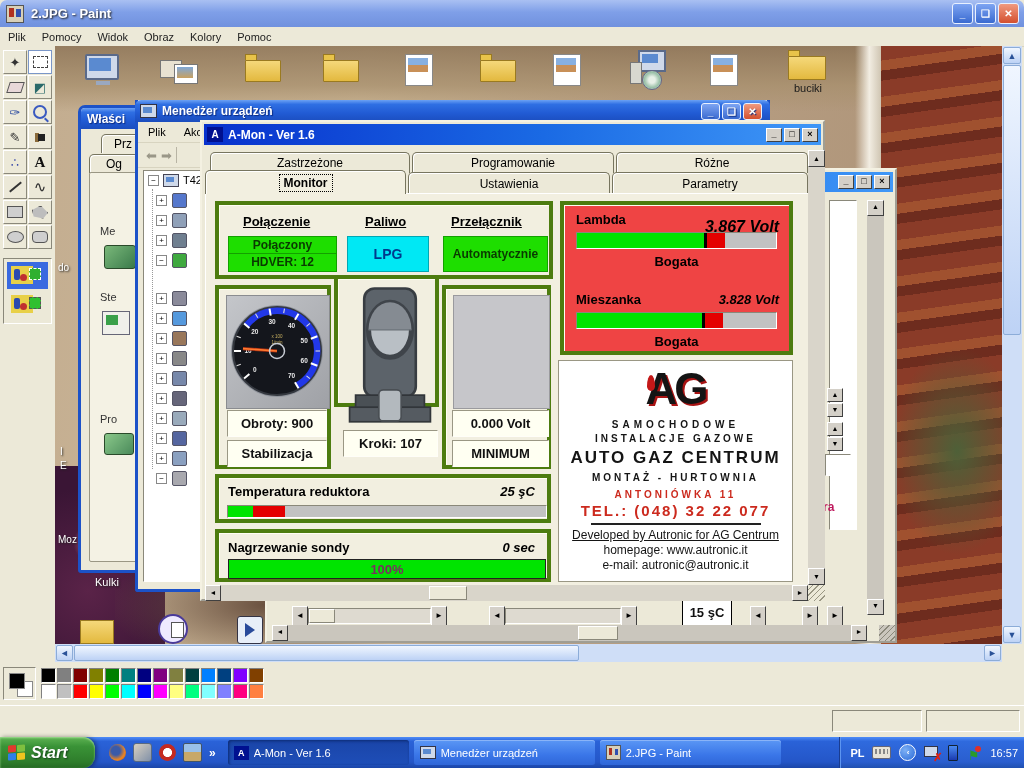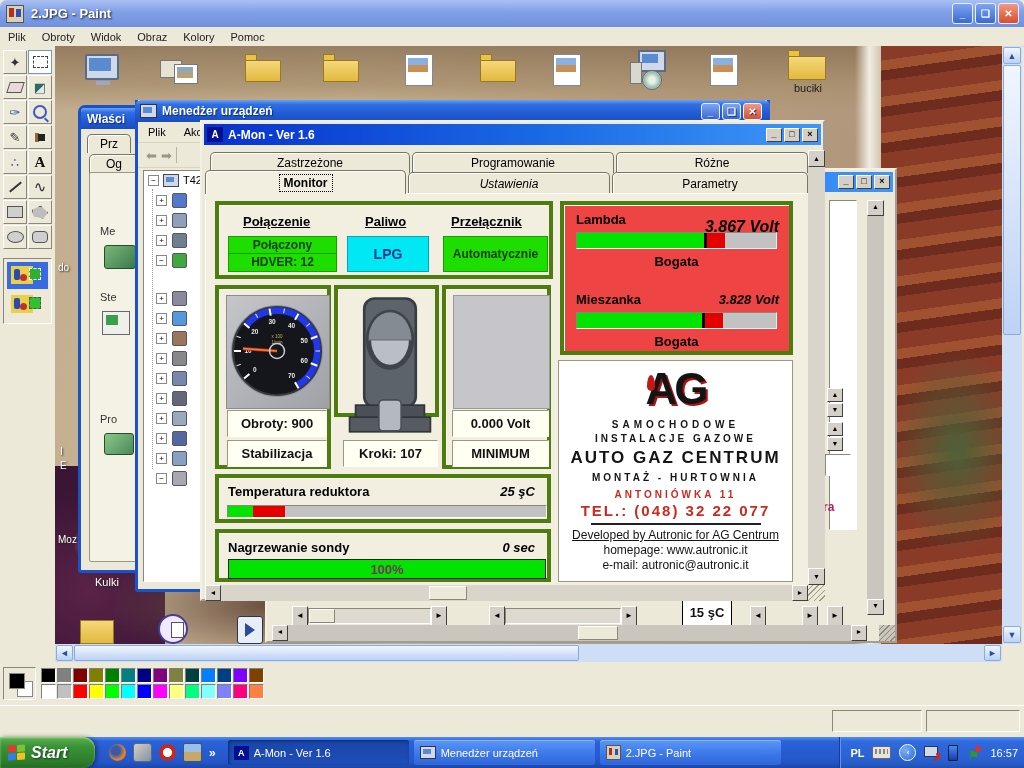--- a/index.html
+++ b/index.html
@@ -59,21 +59,21 @@
     <span class="b shadowtxt" style="margin-left:7px;font-size:13px;">2.JPG - Paint</span>
     <div style="margin-left:auto;display:flex;gap:2px;margin-right:5px;">
       <div class="xpbtn" style="width:21px;height:21px;">_</div>
       <div class="xpbtn" style="width:21px;height:21px;">❑</div>
       <div class="xpbtn close" style="width:21px;height:21px;">✕</div>
     </div>
   </div>
 
   <div class="abs flex" style="left:0;top:27px;width:1024px;height:19px;background:#ece9d8;border-bottom:1px solid #d8d4c0;font-size:11px;color:#222;gap:16px;padding-left:8px;">
     <span>Plik</span>
-    <span>Obroty</span>
+    <span>Pomocy</span>
     <span>Widok</span>
     <span>Obraz</span>
     <span>Kolory</span>
     <span>Pomoc</span>
   </div>
 
   <div class="abs" style="left:0;top:46px;width:55px;height:616px;background:#ece9d8;">
     <div style="position:absolute;left:3px;top:4px;display:grid;grid-template-columns:24px 24px;grid-auto-rows:24px;gap:1px;">
       <div class="tool raised">✦</div>
       <div class="tool" style="background:#fff;border:1px solid #7a96c8;">
@@ -210,21 +210,21 @@
     <div class="abs" style="left:182px;top:570px;width:26px;height:28px;">
         <div style="width:24px;height:26px;background:#e8eef8;border:1px solid #334;border-radius:3px;">
           <div style="margin:6px 0 0 7px;width:0;height:0;border-left:10px solid #2a4a9a;border-top:7px solid transparent;border-bottom:7px solid transparent;"></div>
         </div>
       </div>
 
     <div class="abs" style="left:23px;top:59px;width:159px;height:468px;background:#ece9d8;border:3px solid #1c52c8;border-radius:7px 7px 3px 3px;box-sizing:border-box;">
       <div class="xptitle" style="height:21px;border-radius:4px 4px 0 0;padding-left:6px;">
         <span>Właści</span>
       </div>
-      <div class="tab" style="left:6px;top:26px;width:44px;height:19px;">
+      <div class="tab" style="left:20px;top:26px;width:44px;height:19px;">
           <span>Prz</span>
         </div>
       <div class="tab" style="left:8px;top:46px;width:50px;height:19px;">
           <span>Og</span>
         </div>
       <div class="abs" style="left:8px;top:64px;width:143px;height:388px;background:#f4f2e4;border:1px solid #9a9784;border-radius:2px;">
         <span class="abs" style="left:10px;top:52px;font-size:11px;color:#333;">Me</span>
         <div class="abs" style="left:14px;top:72px;width:30px;height:22px;background:linear-gradient(135deg,#7ab87a,#3a7a4a);border:1px solid #2a4a2a;border-radius:3px;"></div>
         <span class="abs" style="left:10px;top:118px;font-size:11px;color:#333;">Ste</span>
         <div class="abs" style="left:12px;top:138px;width:26px;height:22px;background:#f0f0ea;border:1px solid #667;">
@@ -393,21 +393,21 @@
 
       <div class="tab" style="left:8px;top:30px;width:200px;height:21px;">
           <span>Zastrzeżone</span>
         </div>
       <div class="tab" style="left:210px;top:30px;width:202px;height:21px;">
           <span>Programowanie</span>
         </div>
       <div class="tab" style="left:414px;top:30px;width:192px;height:21px;">
           <span>Różne</span>
         </div>
-      <div class="tab" style="left:206px;top:50px;width:202px;height:22px;font-style:italic;">
+      <div class="tab" style="left:206px;top:50px;width:202px;height:22px;">
           <span>Ustawienia</span>
         </div>
       <div class="tab" style="left:410px;top:50px;width:196px;height:22px;">
           <span>Parametry</span>
         </div>
       <div class="tab" style="left:3px;top:48px;width:201px;height:24px;background:#f2efe0;z-index:2;">
         <span class="b" style="outline:1px dotted #000;padding:1px 4px;">Monitor</span>
       </div>
 
       <div class="abs" style="left:3px;top:71px;width:603px;height:392px;background:#f2efe0;border:1px solid;border-color:#fff #8a887a #8a887a #fff;z-index:1;"></div>
@@ -496,21 +496,21 @@
           </svg>
         </div>
         <div class="wbox abs" style="left:8px;top:121px;width:100px;height:27px;">
           <span>Obroty: 900</span>
         </div>
         <div class="wbox abs" style="left:8px;top:151px;width:100px;height:27px;">
           <span>Stabilizacja</span>
         </div>
       </div>
 
-      <div class="panel abs" style="left:132px;top:163px;width:105px;height:132px;background:#f2efe0;z-index:2;">
+      <div class="panel abs" style="left:132px;top:153px;width:105px;height:132px;background:#f2efe0;z-index:2;">
         <svg width="86" height="148" viewBox="0 0 100 165" style="position:absolute;left:9px;top:3px;">
           <rect x="20" y="4" width="60" height="126" rx="12" fill="#5c636a" stroke="#383d42" stroke-width="3"></rect>
           <ellipse cx="50" cy="52" rx="25" ry="32" fill="#b9bfc5" stroke="#3f444a" stroke-width="6"></ellipse>
           <path d="M25,52 A25,32 0 0 1 75,52 Z" fill="#858b92"></path>
           <line x1="25" y1="52" x2="75" y2="52" stroke="#6a7077" stroke-width="1.5"></line>
           <rect x="10" y="128" width="80" height="16" fill="#4a5055" stroke="#32363a" stroke-width="2"></rect>
           <rect x="3" y="142" width="94" height="17" fill="#555b61" stroke="#32363a" stroke-width="2"></rect>
           <rect x="37" y="122" width="26" height="36" rx="5" fill="#b3b9be" stroke="#4a4f54" stroke-width="2"></rect>
         </svg>
         <div class="wbox abs" style="left:5px;top:151px;width:95px;height:27px;">

